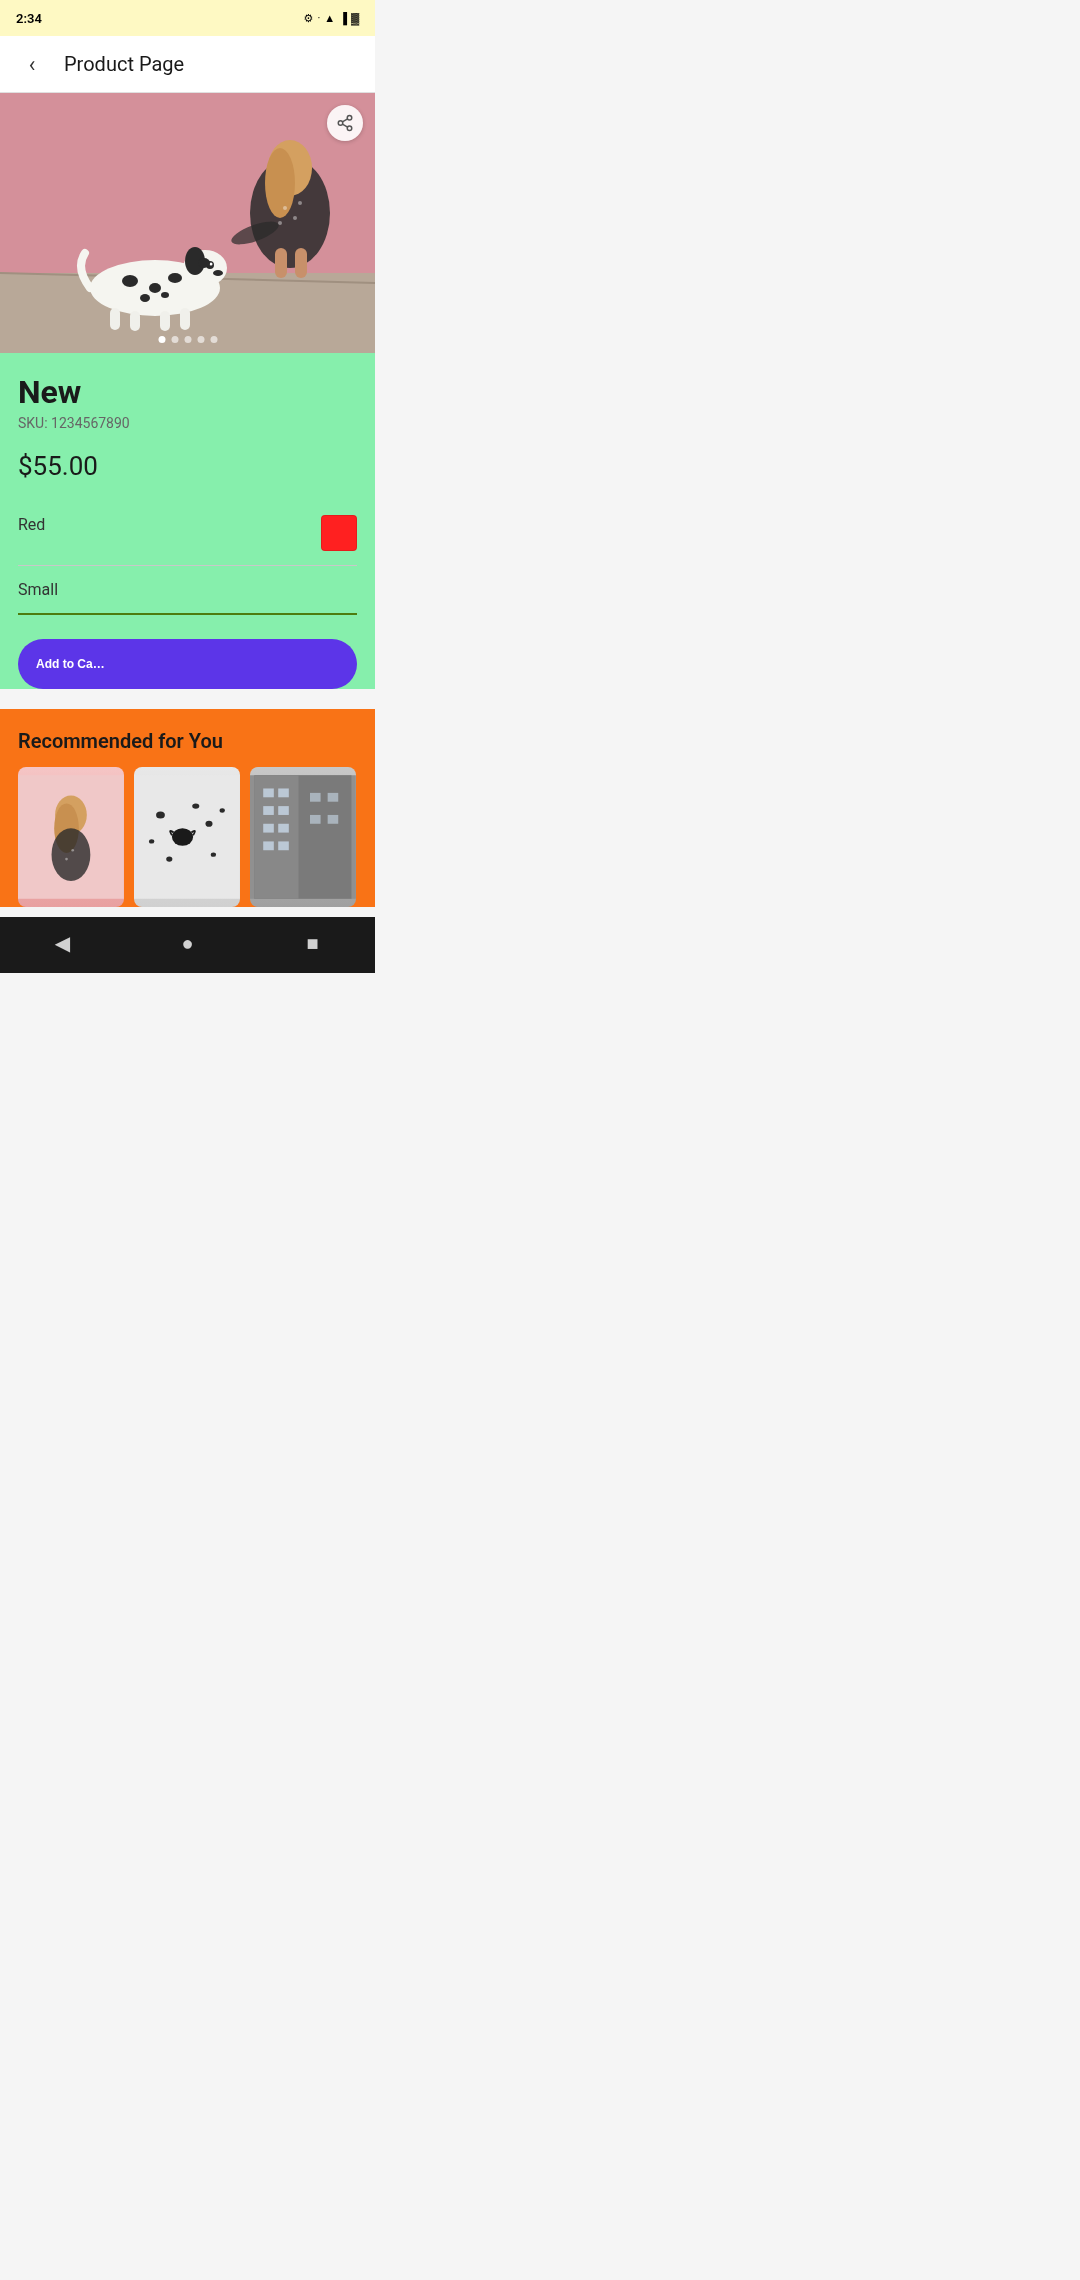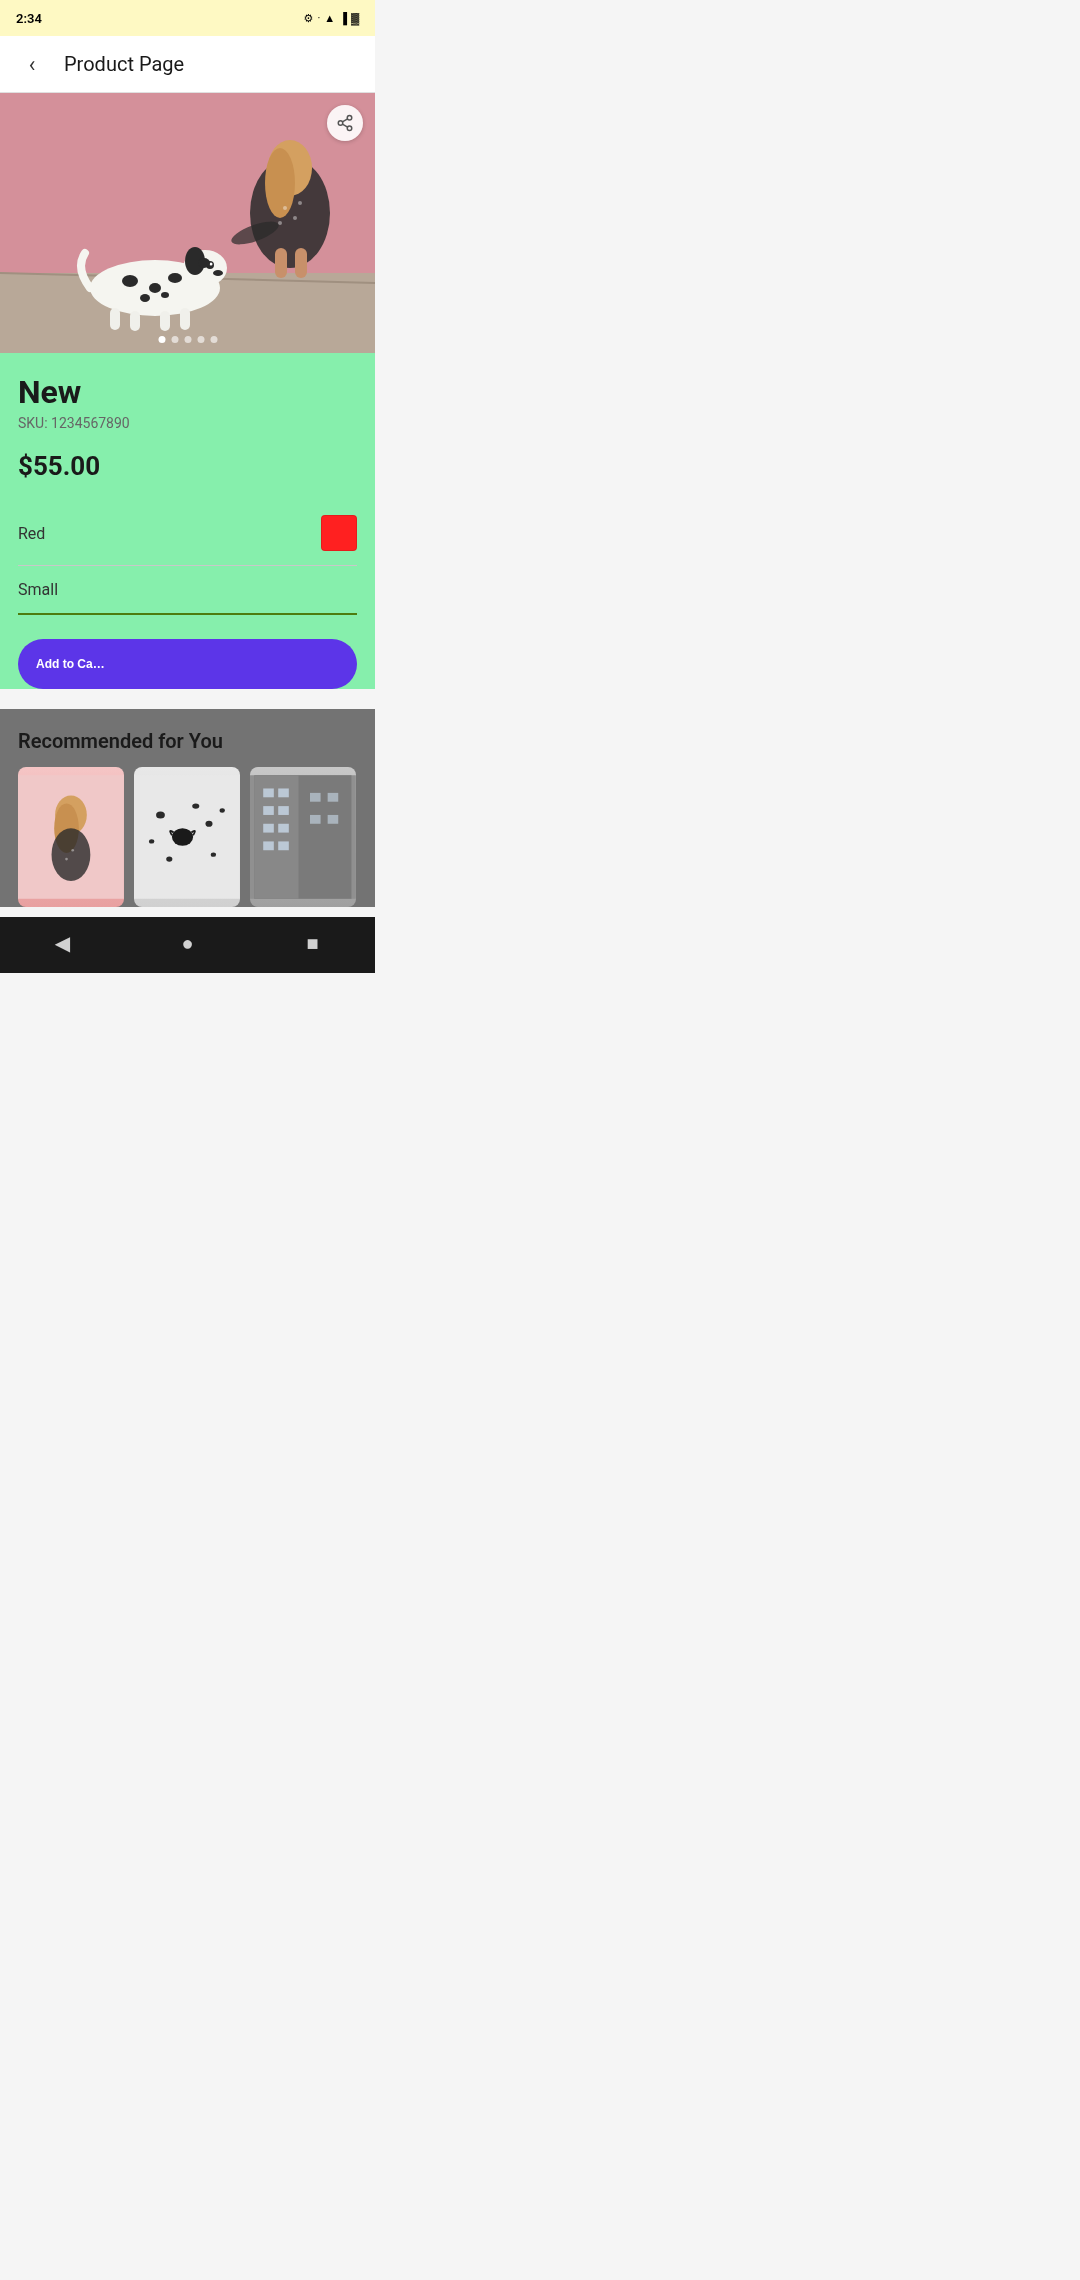--- a/index.html
+++ b/index.html
@@ -145,29 +145,29 @@
     }
 
     .product-sku {
       font-size: 14px;
       color: #666;
       margin-bottom: 20px;
     }
 
     .product-price {
       font-size: 26px;
-      font-weight: 700;
+      font-weight: 400;
       color: #1a1a1a;
       margin-bottom: 20px;
     }
 
     
     .selector-row {
       display: flex;
-      align-items: center;
+      align-items: flex-start;
       justify-content: space-between;
       padding: 14px 0;
       border-bottom: 1px solid #c8c8c8;
       cursor: pointer;
     }
 
     .selector-label {
       font-size: 16px;
       color: #333;
     }
@@ -207,21 +207,21 @@
       border: none;
       border-radius: 32px;
       font-size: 12px;
       font-weight: 600;
       cursor: pointer;
       text-align: left;
     }
 
     
     .recommended-section {
-      background: #737373;
+      background: #f97316;
       padding: 20px 18px 0 18px;
       margin-top: 20px;
     }
 
     .recommended-title {
       font-size: 20px;
       font-weight: 600;
       color: #1a1a1a;
       margin-bottom: 14px;
     }

